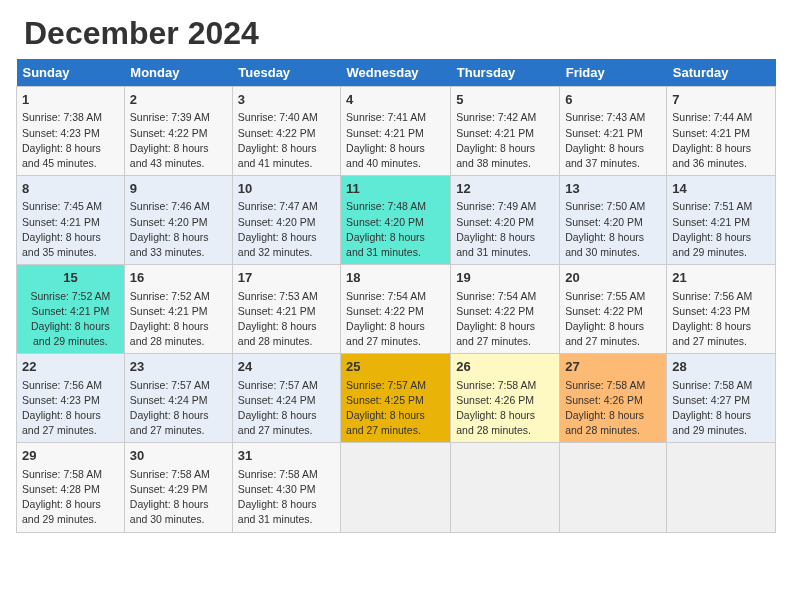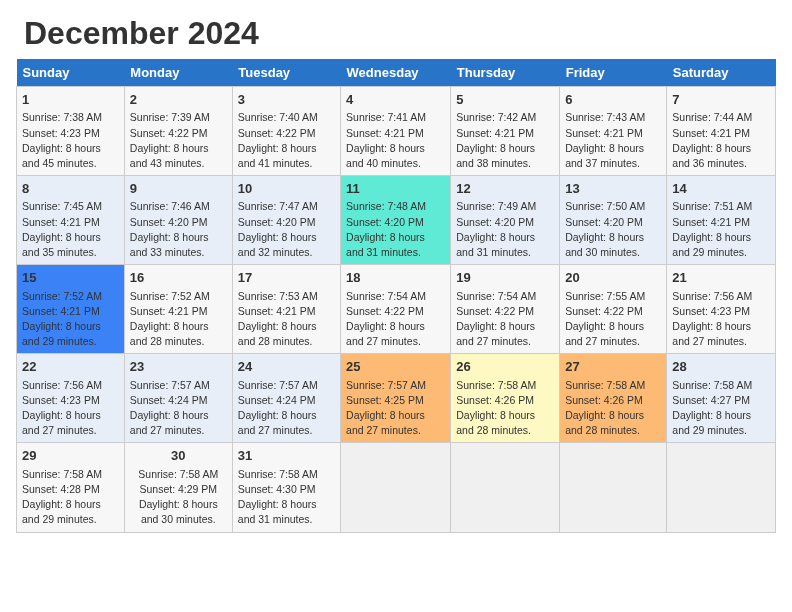--- a/index.html
+++ b/index.html
@@ -154,21 +154,21 @@
         <td style="background: rgb(232, 238, 247);">
           <span class="day-num">13</span>
           <div class="day-cell-content">Sunrise: 7:50 AM<br>Sunset: 4:20 PM<br>Daylight: 8 hours and 30 minutes.</div>
         </td>
         <td style="background: rgb(232, 238, 247);">
           <span class="day-num">14</span>
           <div class="day-cell-content">Sunrise: 7:51 AM<br>Sunset: 4:21 PM<br>Daylight: 8 hours and 29 minutes.</div>
         </td>
       </tr>
       <tr>
-        <td style="background: #3b82f6;">
+        <td style="background: #5eead4; text-align: center;">
           <span class="day-num">15</span>
           <div class="day-cell-content">Sunrise: 7:52 AM<br>Sunset: 4:21 PM<br>Daylight: 8 hours and 29 minutes.</div>
         </td>
         <td style="background: rgb(247, 247, 247);">
           <span class="day-num">16</span>
           <div class="day-cell-content">Sunrise: 7:52 AM<br>Sunset: 4:21 PM<br>Daylight: 8 hours and 28 minutes.</div>
         </td>
         <td style="background: rgb(247, 247, 247);">
           <span class="day-num">17</span>
           <div class="day-cell-content">Sunrise: 7:53 AM<br>Sunset: 4:21 PM<br>Daylight: 8 hours and 28 minutes.</div>
@@ -196,21 +196,21 @@
           <div class="day-cell-content">Sunrise: 7:56 AM<br>Sunset: 4:23 PM<br>Daylight: 8 hours and 27 minutes.</div>
         </td>
         <td style="background: rgb(232, 238, 247);">
           <span class="day-num">23</span>
           <div class="day-cell-content">Sunrise: 7:57 AM<br>Sunset: 4:24 PM<br>Daylight: 8 hours and 27 minutes.</div>
         </td>
         <td style="background: rgb(232, 238, 247);">
           <span class="day-num">24</span>
           <div class="day-cell-content">Sunrise: 7:57 AM<br>Sunset: 4:24 PM<br>Daylight: 8 hours and 27 minutes.</div>
         </td>
-        <td style="background: #fdba74;">
+        <td style="background: #eab308;">
           <span class="day-num">25</span>
           <div class="day-cell-content">Sunrise: 7:57 AM<br>Sunset: 4:25 PM<br>Daylight: 8 hours and 27 minutes.</div>
         </td>
         <td style="background: #fef9c3;">
           <span class="day-num">26</span>
           <div class="day-cell-content">Sunrise: 7:58 AM<br>Sunset: 4:26 PM<br>Daylight: 8 hours and 28 minutes.</div>
         </td>
         <td style="background: #fdba74;">
           <span class="day-num">27</span>
           <div class="day-cell-content">Sunrise: 7:58 AM<br>Sunset: 4:26 PM<br>Daylight: 8 hours and 28 minutes.</div>
@@ -218,21 +218,21 @@
         <td style="background: rgb(232, 238, 247);">
           <span class="day-num">28</span>
           <div class="day-cell-content">Sunrise: 7:58 AM<br>Sunset: 4:27 PM<br>Daylight: 8 hours and 29 minutes.</div>
         </td>
       </tr>
       <tr>
         <td style="background: rgb(247, 247, 247);">
           <span class="day-num">29</span>
           <div class="day-cell-content">Sunrise: 7:58 AM<br>Sunset: 4:28 PM<br>Daylight: 8 hours and 29 minutes.</div>
         </td>
-        <td style="background: rgb(247, 247, 247); text-align: center;">
+        <td style="background: rgb(247, 247, 247);">
           <span class="day-num">30</span>
           <div class="day-cell-content">Sunrise: 7:58 AM<br>Sunset: 4:29 PM<br>Daylight: 8 hours and 30 minutes.</div>
         </td>
         <td style="background: rgb(247, 247, 247); margin-top: 18px;">
           <span class="day-num">31</span>
           <div class="day-cell-content">Sunrise: 7:58 AM<br>Sunset: 4:30 PM<br>Daylight: 8 hours and 31 minutes.</div>
         </td>
         <td class="empty-cell" style="background: rgb(240, 240, 240);"></td>
         <td class="empty-cell" style="background: rgb(240, 240, 240);"></td>
         <td class="empty-cell" style="background: rgb(240, 240, 240);"></td>

